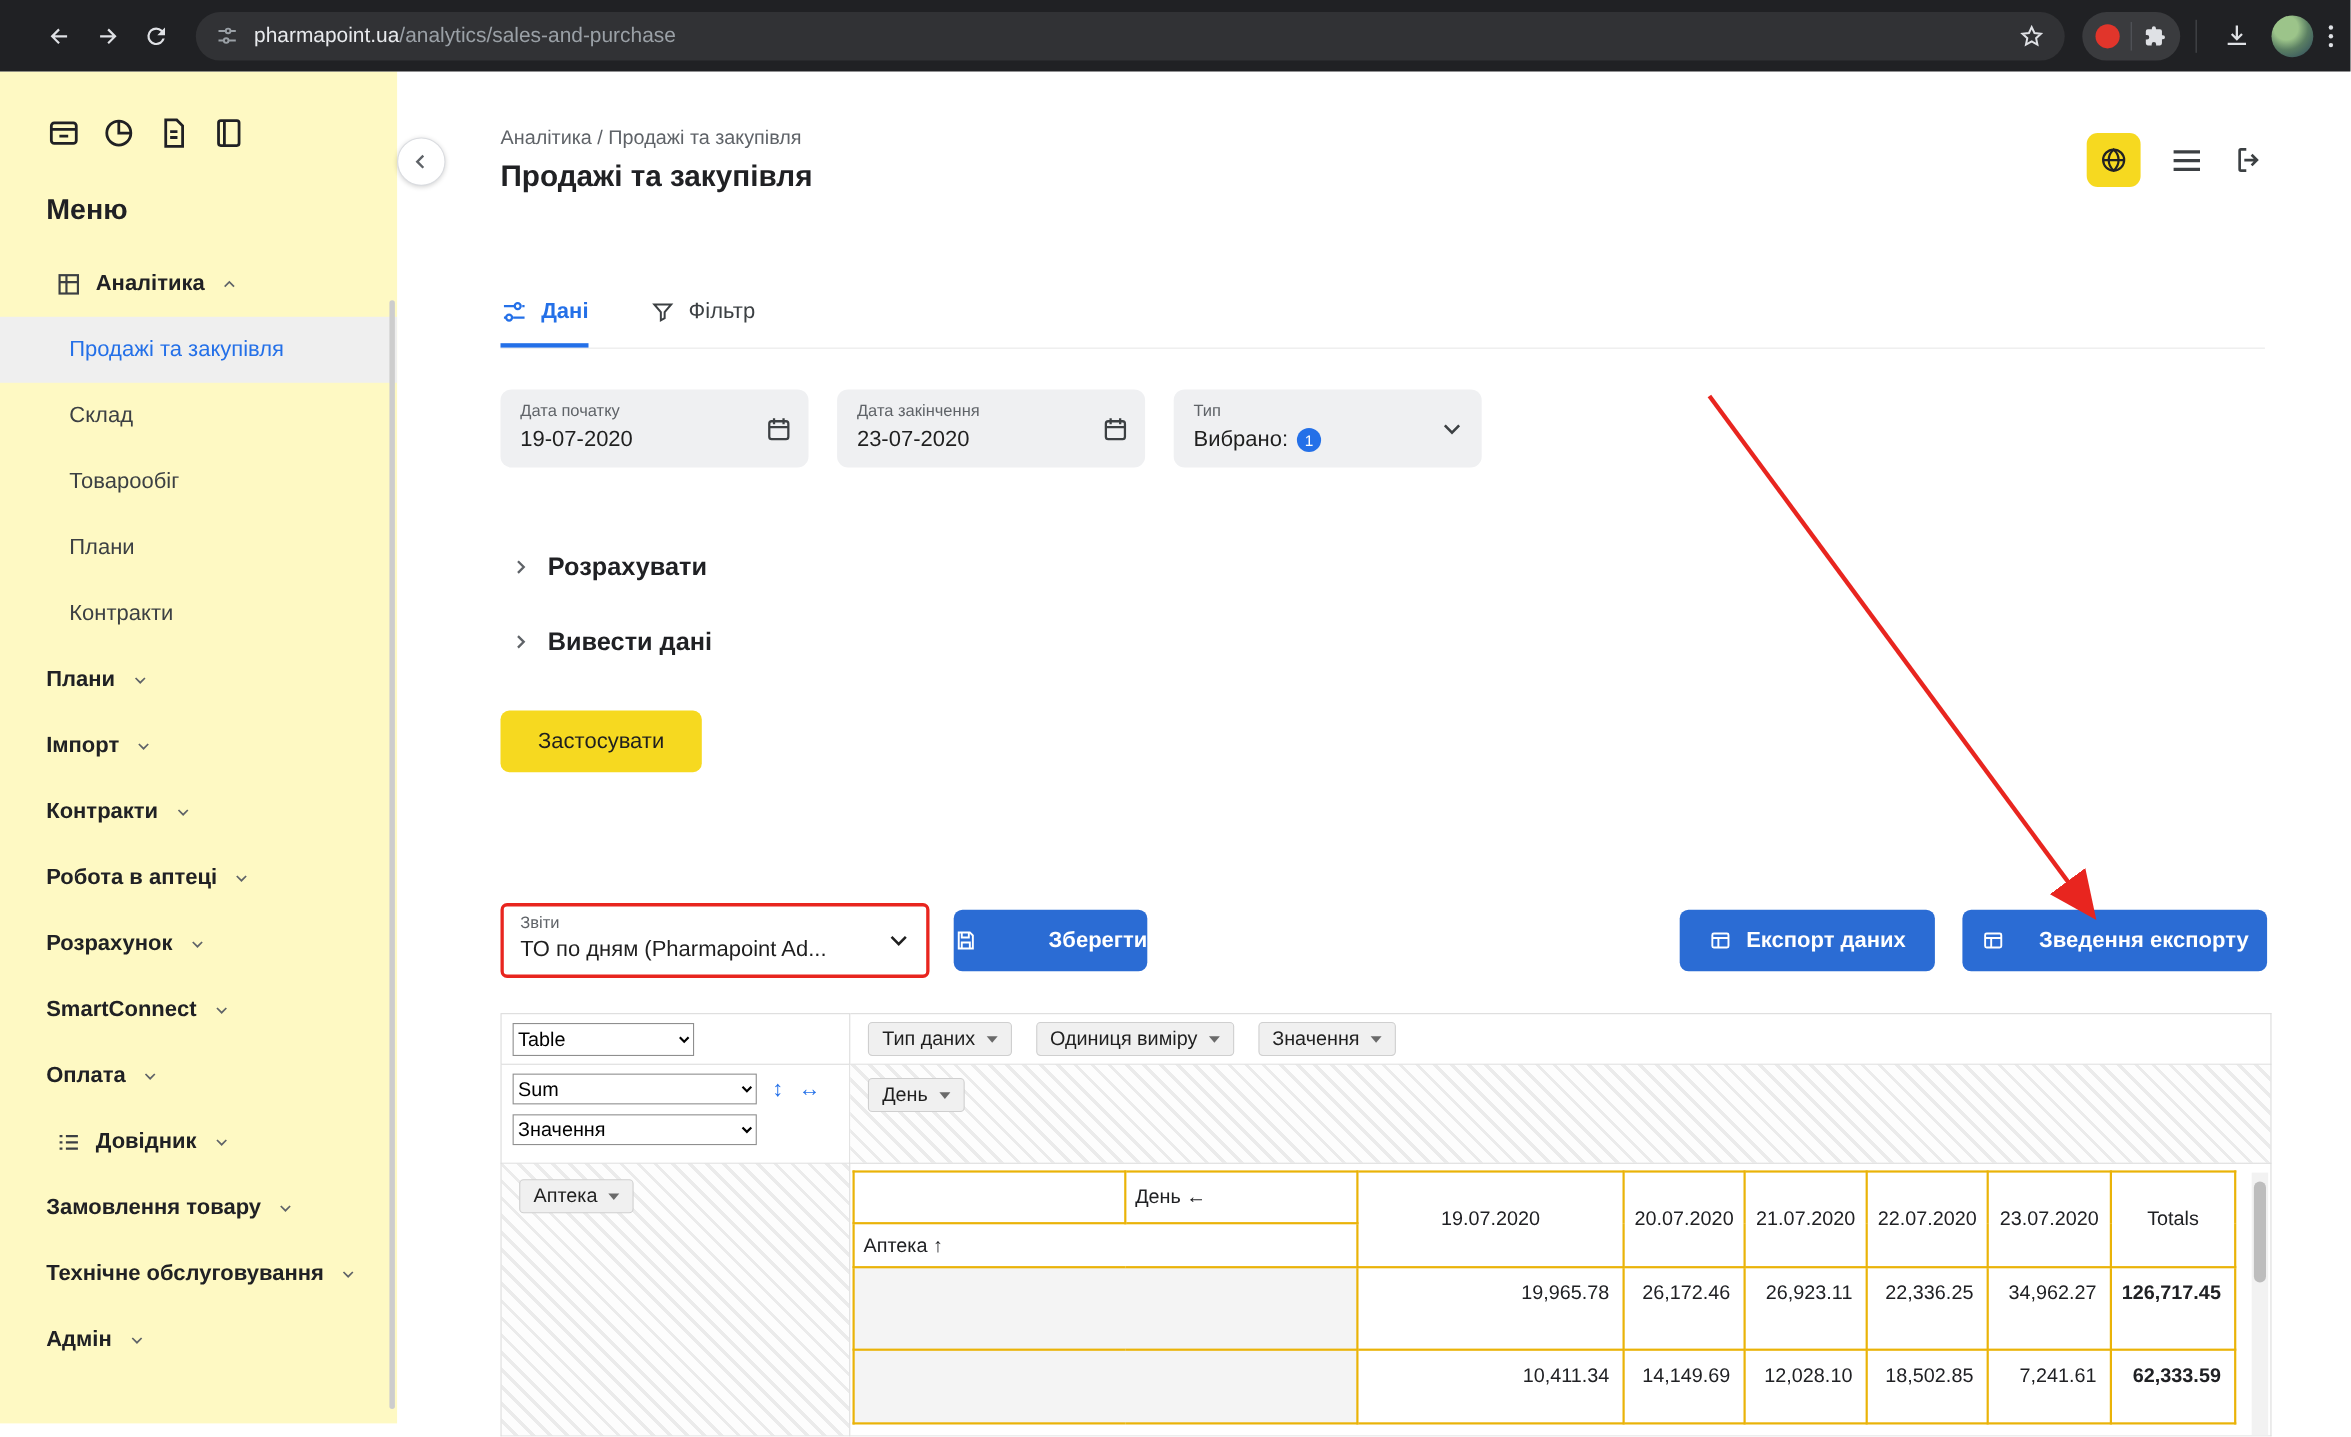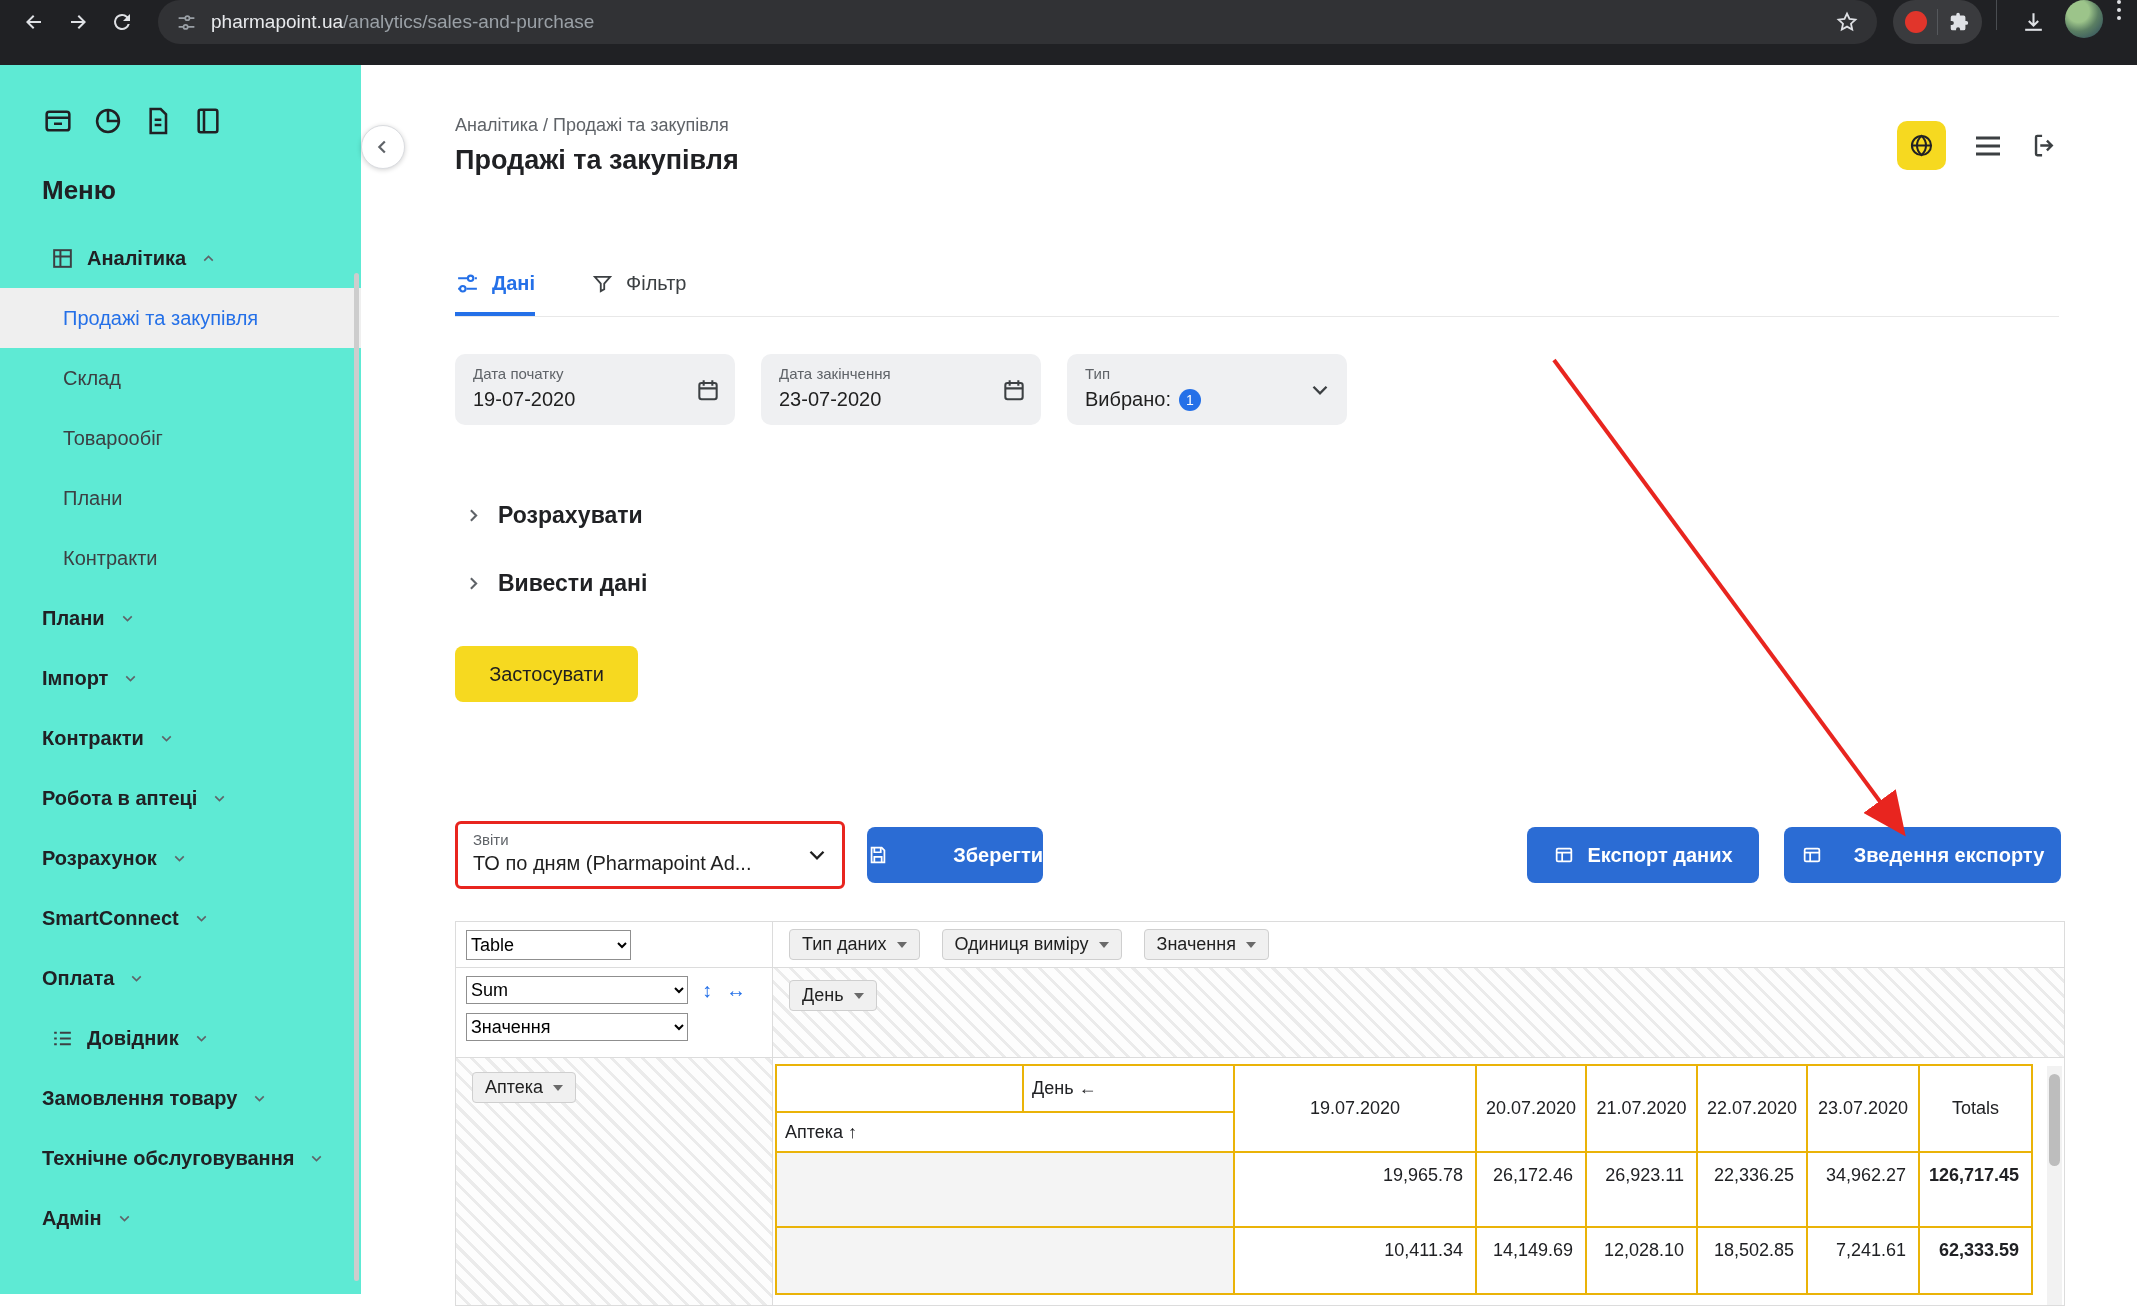--- a/index.html
+++ b/index.html
@@ -6,42 +6,42 @@
   html,body { width:2137px; height:1306px; }
   body {
     position: relative; overflow: hidden; background:#fff;
     font-family: "Liberation Sans","DejaVu Sans",sans-serif;
     color:#202124;
   }
   svg.ic { display:block; }
 
   
   .topbar { position:absolute; top:0; left:0; right:0; height:65px; background:#202124;
-    display:flex; align-items:flex-start; z-index:10; }
+    display:flex; align-items:center; z-index:10;padding-left:20px; }
   .nav-btn { width:44px; height:44px; display:flex; align-items:center; justify-content:center;
     border-radius:50%; color:#dfe1e5; flex:none; }
   .nav-btn:first-child { margin-left:12px; }
   .omnibox { flex:1; height:44px; margin:0 16px 0 14px; background:#313235; border-radius:22px;
     display:flex; align-items:center; padding:0 18px; min-width:0; }
   .omnibox .url { font-size:19px; margin-left:14px; white-space:nowrap; overflow:hidden; }
   .url-host { color:#e8eaed; }
   .url-path { color:#9aa0a6; }
   .omni-spacer { flex:1; }
   .ext-pill { height:44px; background:#3a3b3e; border-radius:22px; display:flex; align-items:center;
     padding:0 12px; gap:10px; flex:none; }
   .red-ext { width:22px; height:22px; border-radius:50%; background:#e1352b; }
   .ext-div { width:1px; height:26px; background:#55585c; }
   .bar-div { width:1px; height:30px; background:#4a4d51; margin:0 14px; }
   .avatar { width:38px; height:38px; border-radius:50%; flex:none; margin:0 10px;
     background:radial-gradient(circle at 35% 30%, #9cc48a 0 30%, #5b7f63 55%, #27435c 100%); }
   .kebab { display:flex; flex-direction:column; gap:4px; padding:0 16px 0 4px; }
   .kebab i { width:4px; height:4px; border-radius:50%; background:#dfe1e5; display:block; }
 
   
-  .sidebar { position:absolute; top:65px; left:0; bottom:12px; width:361px; background:#5eead4; z-index:5; }
+  .sidebar { position:absolute; top:65px; left:0; bottom:12px; width:361px; background:#fef9c3; z-index:5; }
   .side-icons { display:flex; gap:18px; padding:40px 0 0 42px; color:#202124; }
   .menu-title { margin:38px 0 22px 42px; font-size:26px; font-weight:600; }
   .m-item { height:60px; display:flex; align-items:center; padding-left:42px;
     font-size:20px; font-weight:700; color:#202124; gap:12px; }
   .m-item .chev { color:#5f6368; margin-left:2px; }
   .m-item.with-ic { padding-left:50px; }
   .m-item .lead-ic { color:#3c4043; }
   .m-sub { height:60px; display:flex; align-items:center; padding-left:63px;
     font-size:20px; color:#3c4043; }
   .m-sub.active { background:#efefef; color:#2470e8; }

